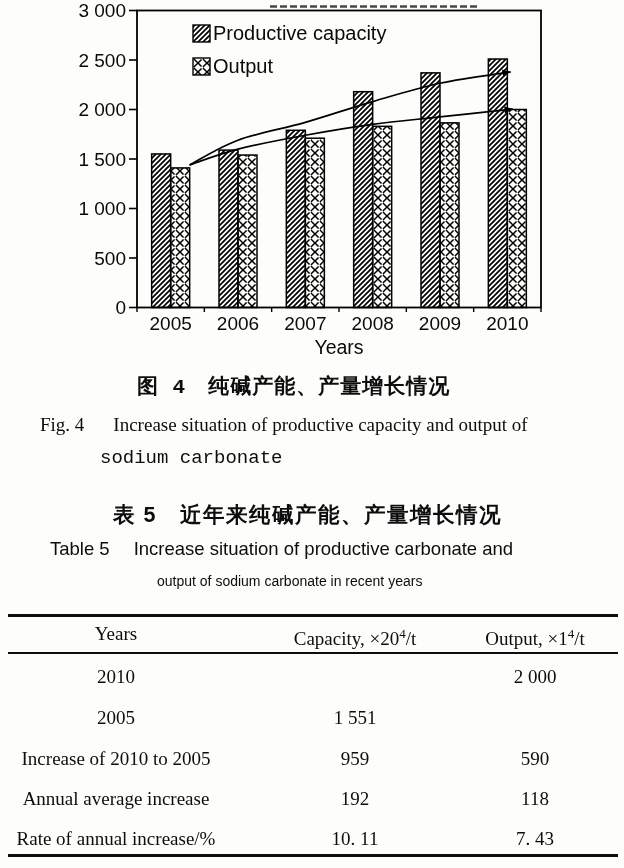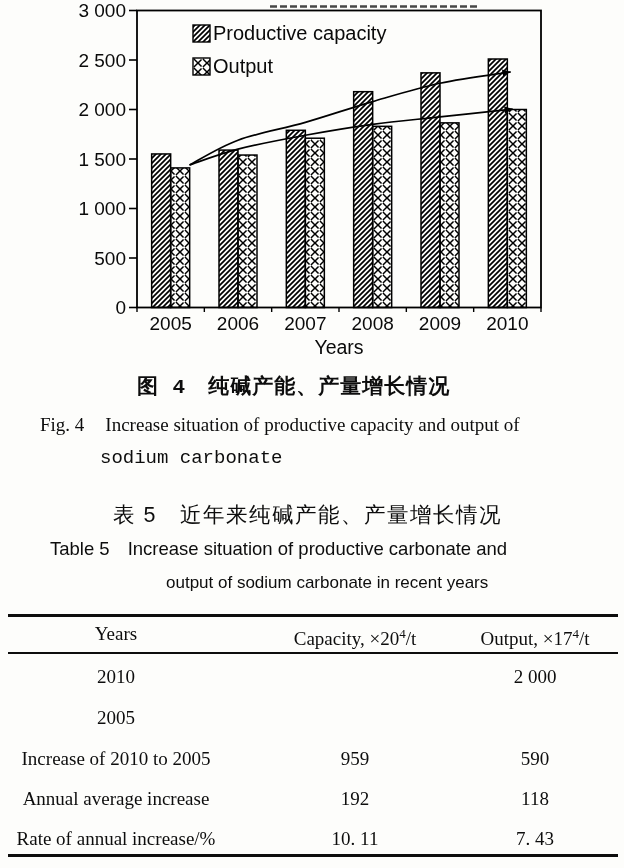--- a/index.html
+++ b/index.html
@@ -11,29 +11,29 @@
   #chart-wrap{position:absolute;left:0;top:0;width:624px;height:362px}
   svg text{font-family:"Liberation Sans",sans-serif;fill:#0a0a0a}
   .ax{font-size:19px}
   .leg{font-size:20px}
   .xlab{font-size:19.5px}
 
   .cap-cn-fig{position:absolute;left:137px;top:372px;white-space:nowrap;
     font-family:Liberation Mono, monospace;font-weight:600;font-size:21px;letter-spacing:1px}
   .cap-en-fig{position:absolute;left:40px;top:414px;white-space:nowrap;
     font-family:"Liberation Serif",serif;font-size:19px}
-  .cap-en-fig .lbl{margin-right:21px}
+  .cap-en-fig .lbl{margin-right:29px}
   .cap-en-fig2{position:absolute;left:100px;top:447px;white-space:nowrap;
     font-family:Liberation Mono, monospace;font-size:19px}
 
   .cap-cn-tbl{position:absolute;left:113px;top:500px;white-space:nowrap;
-    font-weight:normal;font-size:21.5px;letter-spacing:1.5px}
+    font-weight:bold;font-size:21.5px;letter-spacing:1.5px}
   .cap-en-tbl{position:absolute;left:50px;top:538px;white-space:nowrap;font-size:18.5px}
-  .cap-en-tbl .lbl{margin-right:18px}
-  .cap-en-tbl2{position:absolute;left:166px;top:573px;white-space:nowrap;font-size:17px}
+  .cap-en-tbl .lbl{margin-right:24px}
+  .cap-en-tbl2{position:absolute;left:157px;top:573px;white-space:nowrap;font-size:14px}
 
   .rule{position:absolute;left:8px;width:610px;background:#0d0d0d}
   #rule-top{top:614px;height:3px}
   #rule-head{top:652px;height:2px}
   #rule-bottom{top:854px;height:3px}
 
   .trow{position:absolute;left:0;width:624px;height:24px;line-height:24px;
     font-family:"Liberation Serif",serif;font-size:19px}
   .tcell{position:absolute;text-align:center;top:0;height:24px}
   .c0{left:8px;width:216px}
@@ -125,31 +125,32 @@
 <div class="cap-en-tbl">
   <span class="lbl">Table 5</span><span>Increase situation of productive carbonate and</span>
 </div>
 <div class="cap-en-tbl2">output of sodium carbonate in recent years</div>
 
 <div class="rule" id="rule-top"></div>
 
 <div class="trow" id="thead">
   <span class="tcell c0">Years</span>
   <span class="tcell c1"><span>Capacity, ×20</span><sup>4</sup><span>/t</span></span>
-  <span class="tcell c2"><span>Output, ×17</span><sup>4</sup><span>/t</span></span>
+  <span class="tcell c2"><span>Output, ×1</span><sup>4</sup><span>/t</span></span>
 </div>
 
 <div class="rule" id="rule-head"></div>
 
 <div class="trow" id="tr0">
   <span class="tcell c0">2010</span>
   <span class="tcell c2">2 000</span>
 </div>
 <div class="trow" id="tr1">
   <span class="tcell c0">2005</span>
+  <span class="tcell c1">1 551</span>
 </div>
 <div class="trow" id="tr2">
   <span class="tcell c0">Increase of 2010 to 2005</span>
   <span class="tcell c1">959</span>
   <span class="tcell c2">590</span>
 </div>
 <div class="trow" id="tr3">
   <span class="tcell c0">Annual average increase</span>
   <span class="tcell c1">192</span>
   <span class="tcell c2">118</span>

